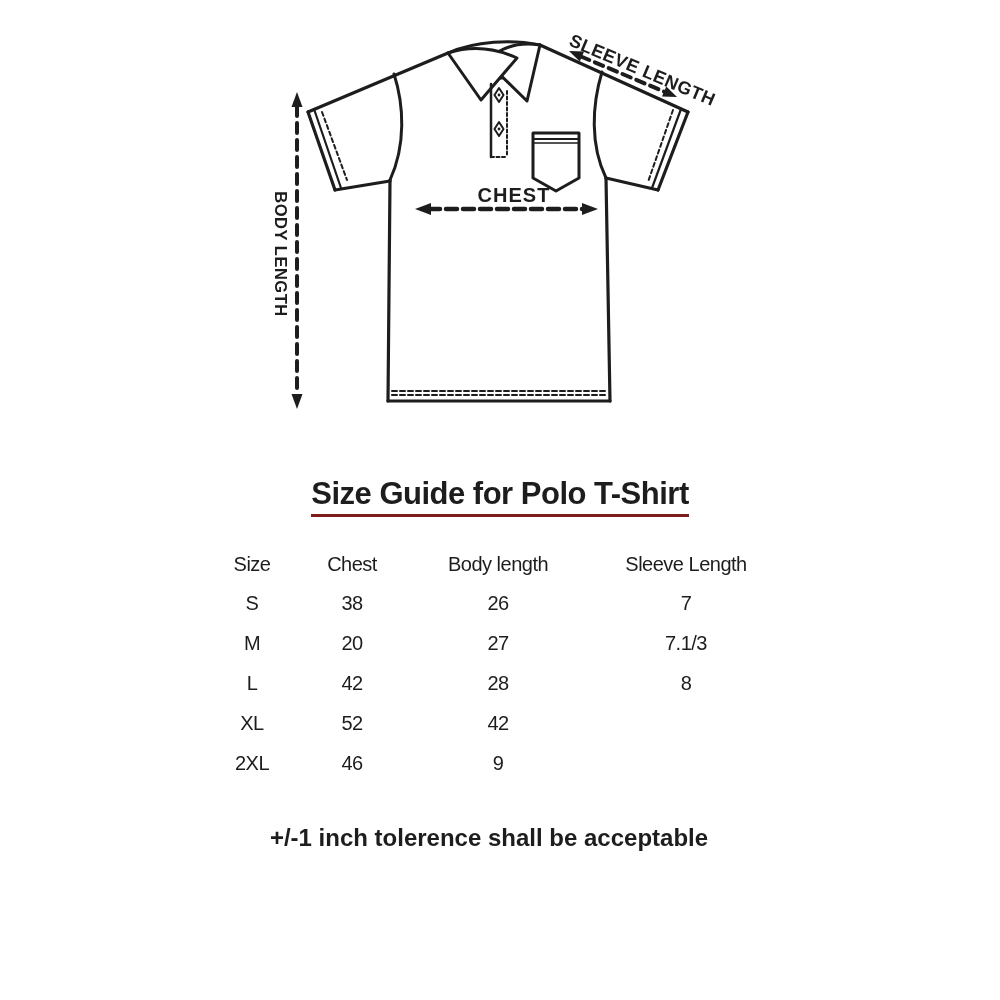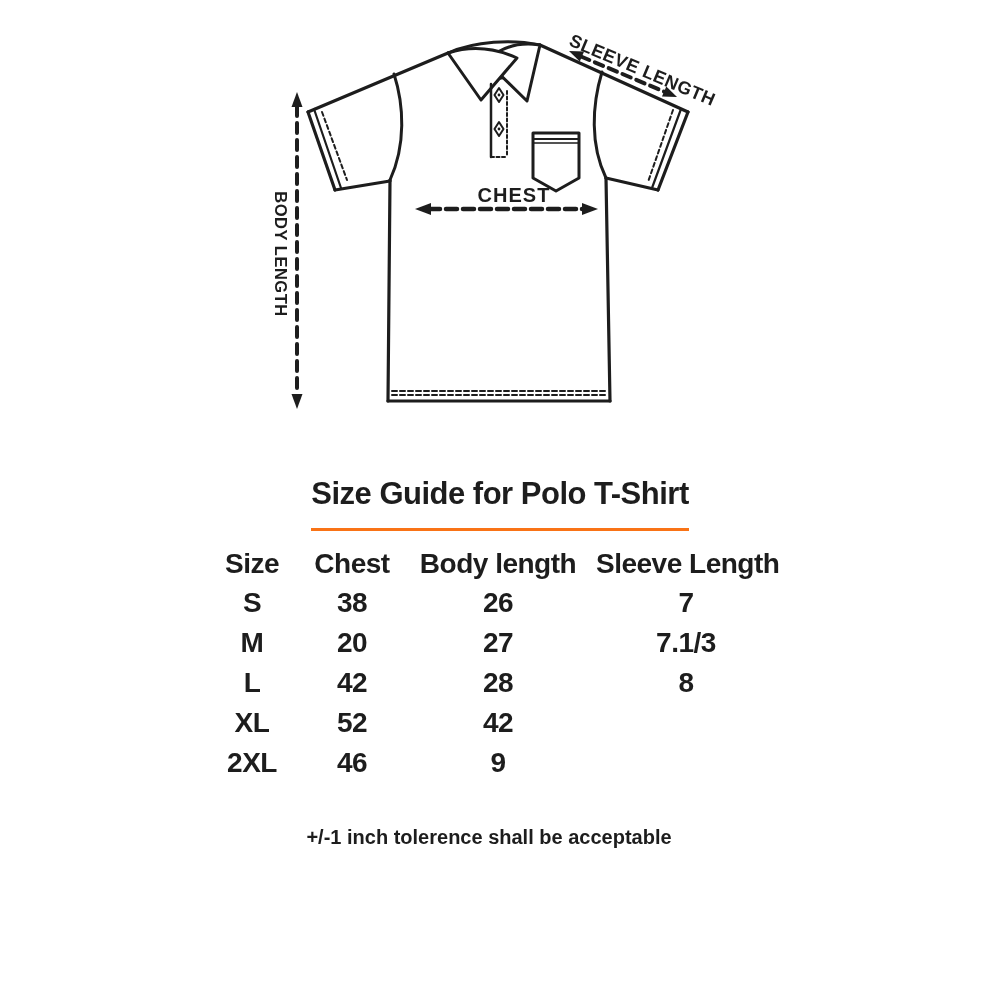--- a/index.html
+++ b/index.html
@@ -20,47 +20,47 @@
   .page-title{
     position:absolute;
     top:478px;left:0;width:1000px;
     text-align:center;
     font-size:31px;font-weight:bold;
     letter-spacing:-0.5px;
     line-height:32px;
   }
   .page-title .underline{
     display:inline-block;
-    border-bottom:3px solid #f97316;
-    padding-bottom:18px;
+    border-bottom:3px solid #7f1d1d;
+    padding-bottom:4px;
   }
   .size-table{
     position:absolute;
     top:545px;left:200px;
     width:576px;
   }
   .t-row{
     display:grid;
     grid-template-columns:104px 96px 196px 180px;
     height:40px;
     align-items:center;
   }
   .t-row.t-head{height:38px;}
   .cell{
     text-align:center;
-    font-size:28px;
-    font-weight:bold;
+    font-size:20px;
+    font-weight:normal;
     letter-spacing:-0.5px;
     white-space:nowrap;
   }
   .footnotes{
     position:absolute;
     top:824px;left:0;width:1000px;
     text-align:center;
-    font-size:20px;font-weight:bold;
+    font-size:24px;font-weight:bold;
     line-height:27px;
     padding-right:22px;
     box-sizing:border-box;
   }
 </style>
 </head>
 <body>
 
 <div class="canvas">
 

